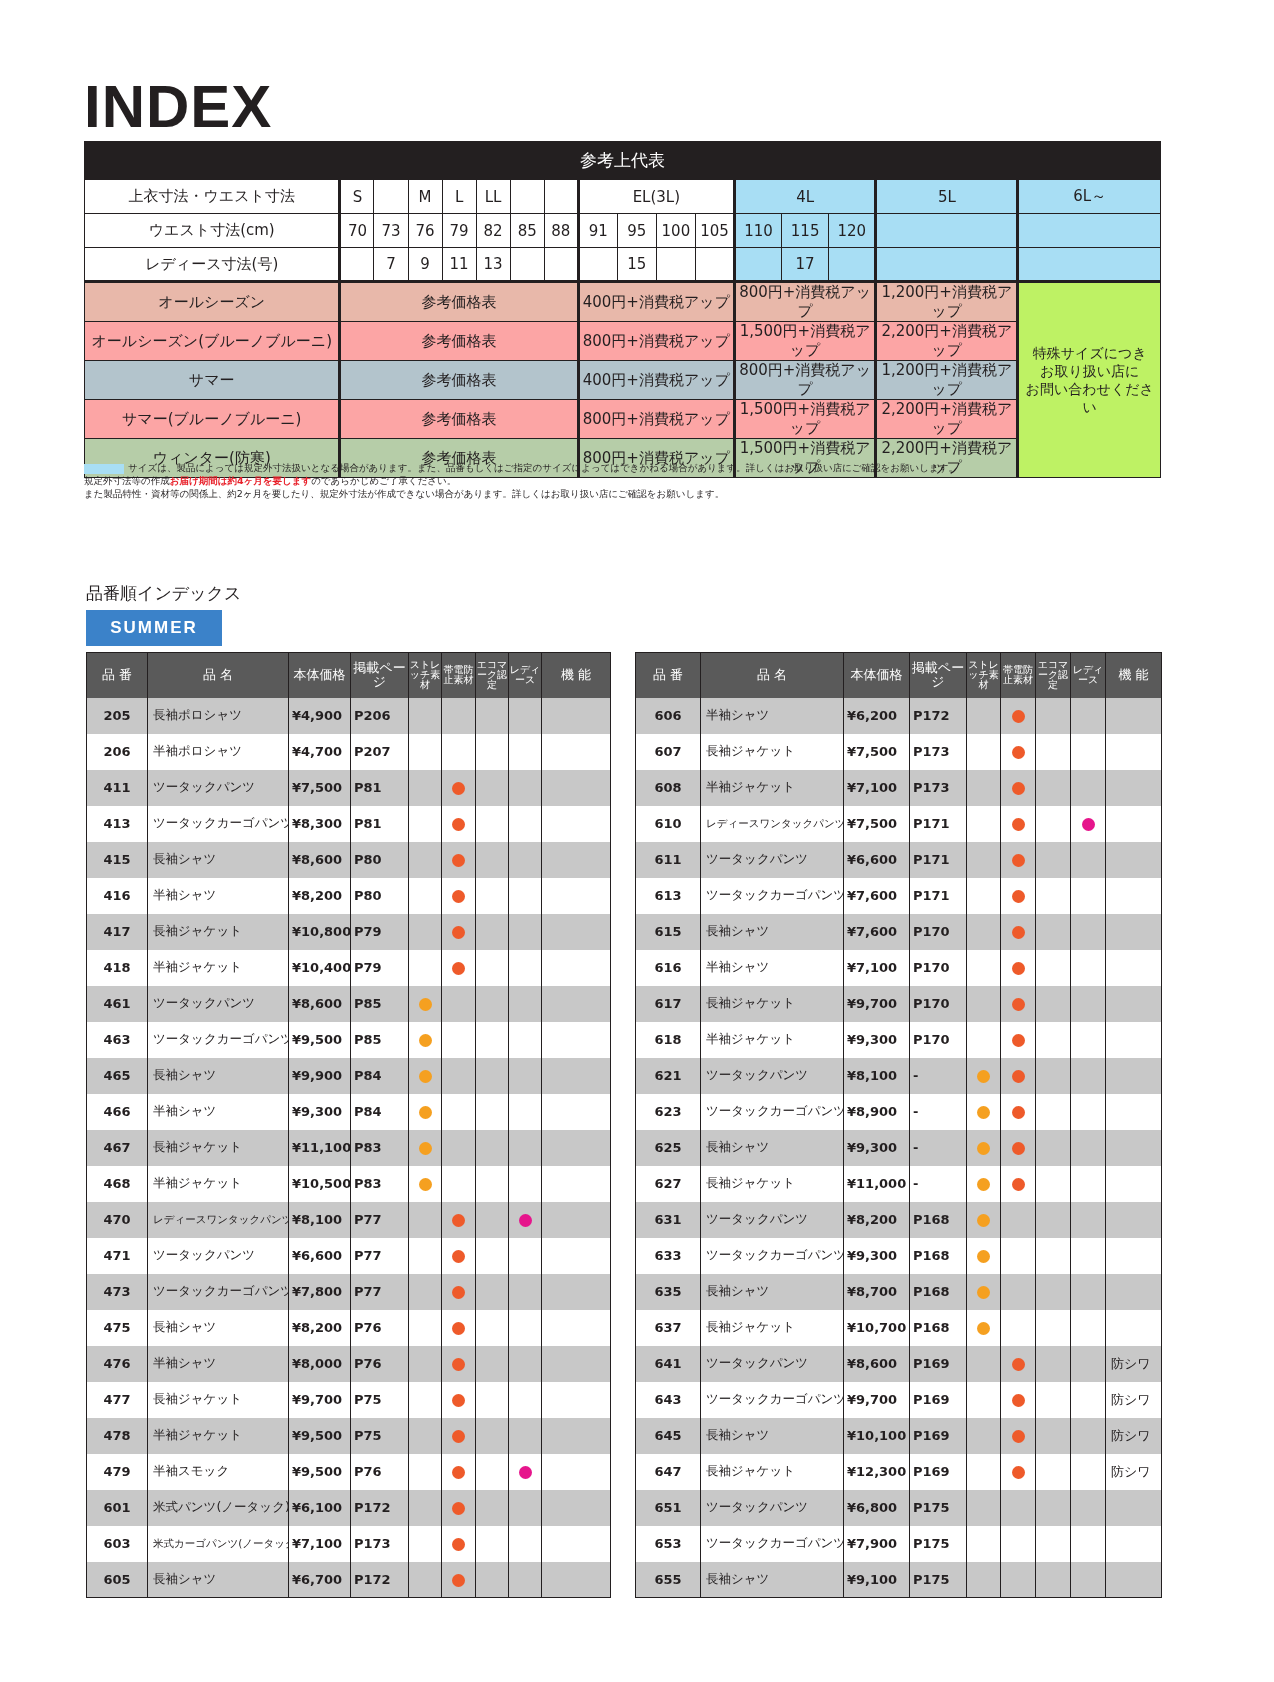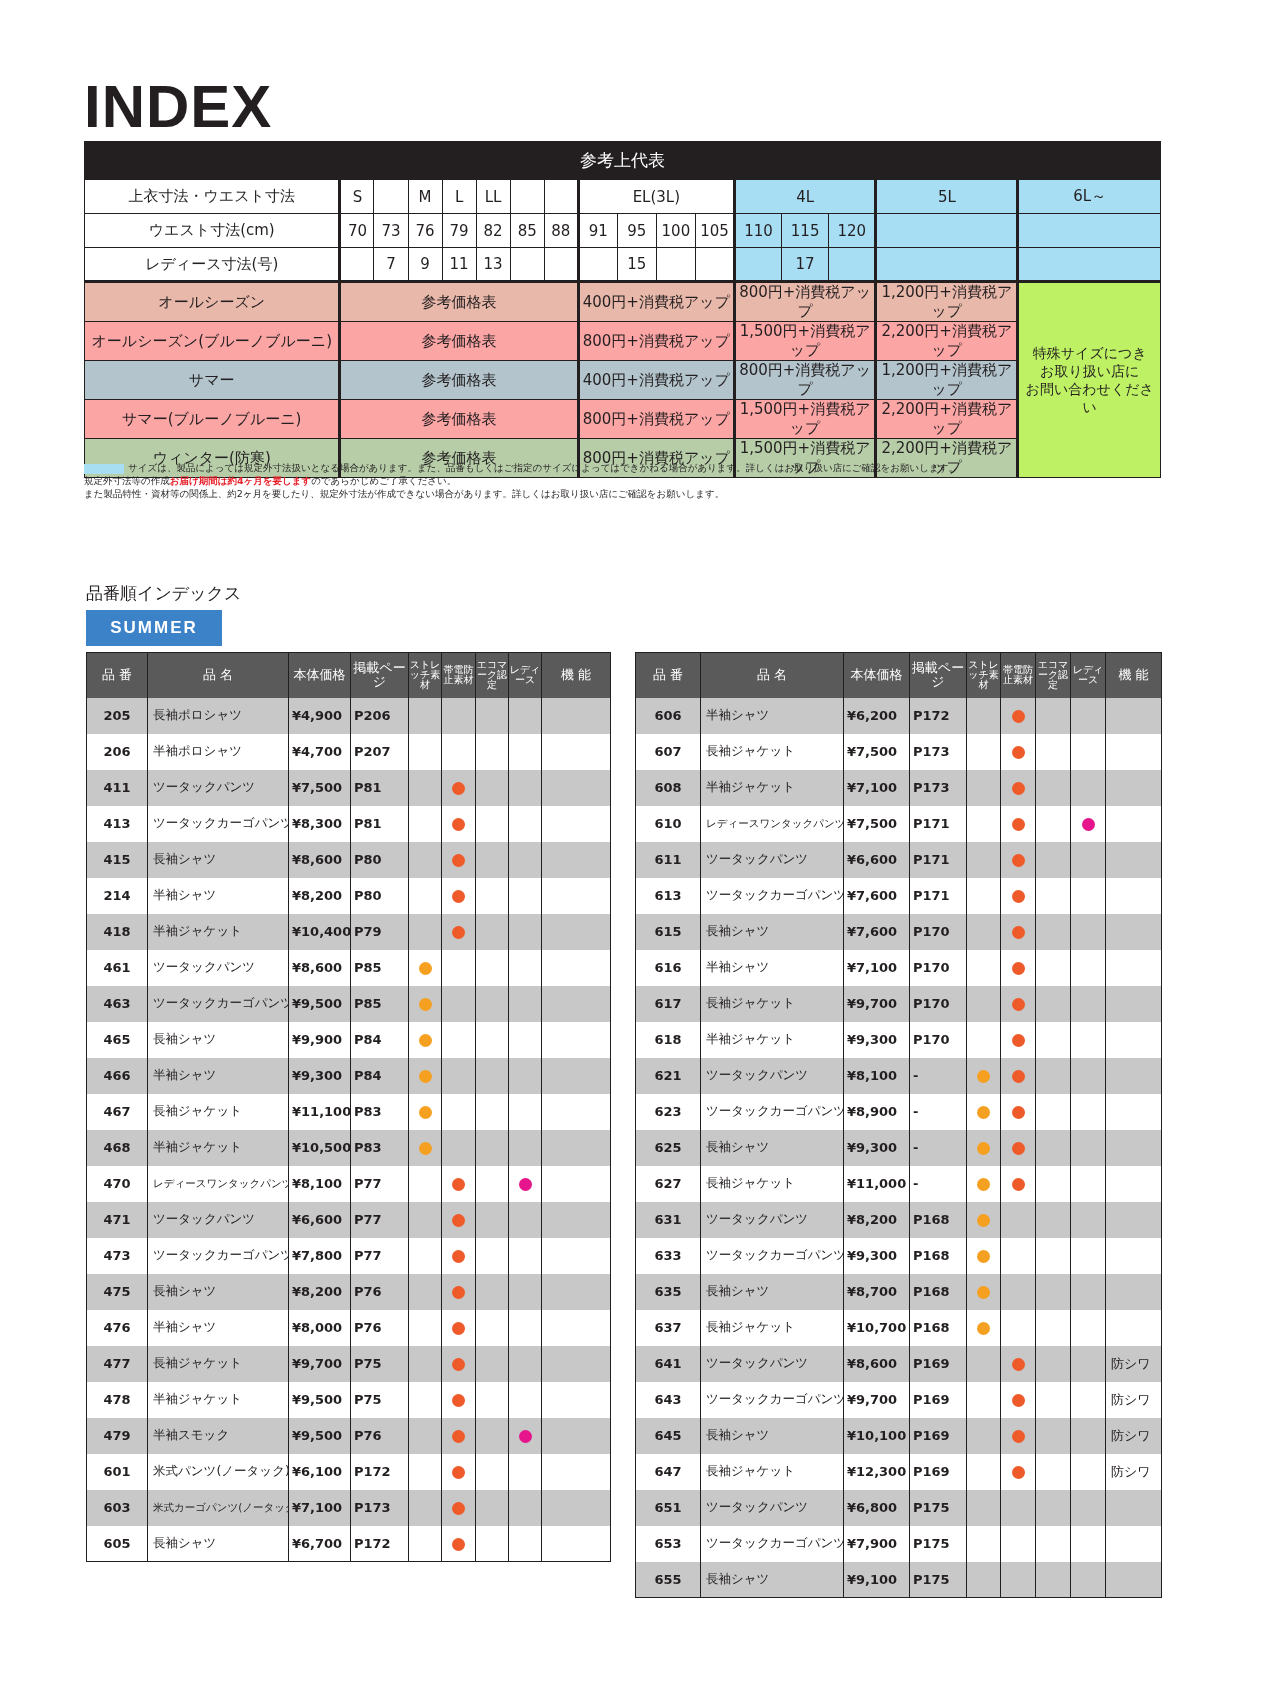--- a/index.html
+++ b/index.html
@@ -232,24 +232,35 @@
         <td class="name">長袖シャツ</td>
         <td class="price">¥8,600</td>
         <td class="page">P80</td>
         <td class="dot"></td>
         <td class="dot"><span class="dot-mark" style="background: rgb(238, 90, 42);"></span></td>
         <td class="dot"></td>
         <td class="dot"></td>
         <td class="func"></td>
       </tr>
       <tr>
-        <td class="no">214</td>
+        <td class="no">416</td>
         <td class="name">半袖シャツ</td>
         <td class="price">¥8,200</td>
         <td class="page">P80</td>
+        <td class="dot"></td>
+        <td class="dot"><span class="dot-mark" style="background: rgb(238, 90, 42);"></span></td>
+        <td class="dot"></td>
+        <td class="dot"></td>
+        <td class="func"></td>
+      </tr>
+      <tr>
+        <td class="no">417</td>
+        <td class="name">長袖ジャケット</td>
+        <td class="price">¥10,800</td>
+        <td class="page">P79</td>
         <td class="dot"></td>
         <td class="dot"><span class="dot-mark" style="background: rgb(238, 90, 42);"></span></td>
         <td class="dot"></td>
         <td class="dot"></td>
         <td class="func"></td>
       </tr>
       <tr>
         <td class="no">418</td>
         <td class="name">半袖ジャケット</td>
         <td class="price">¥10,400</td>

